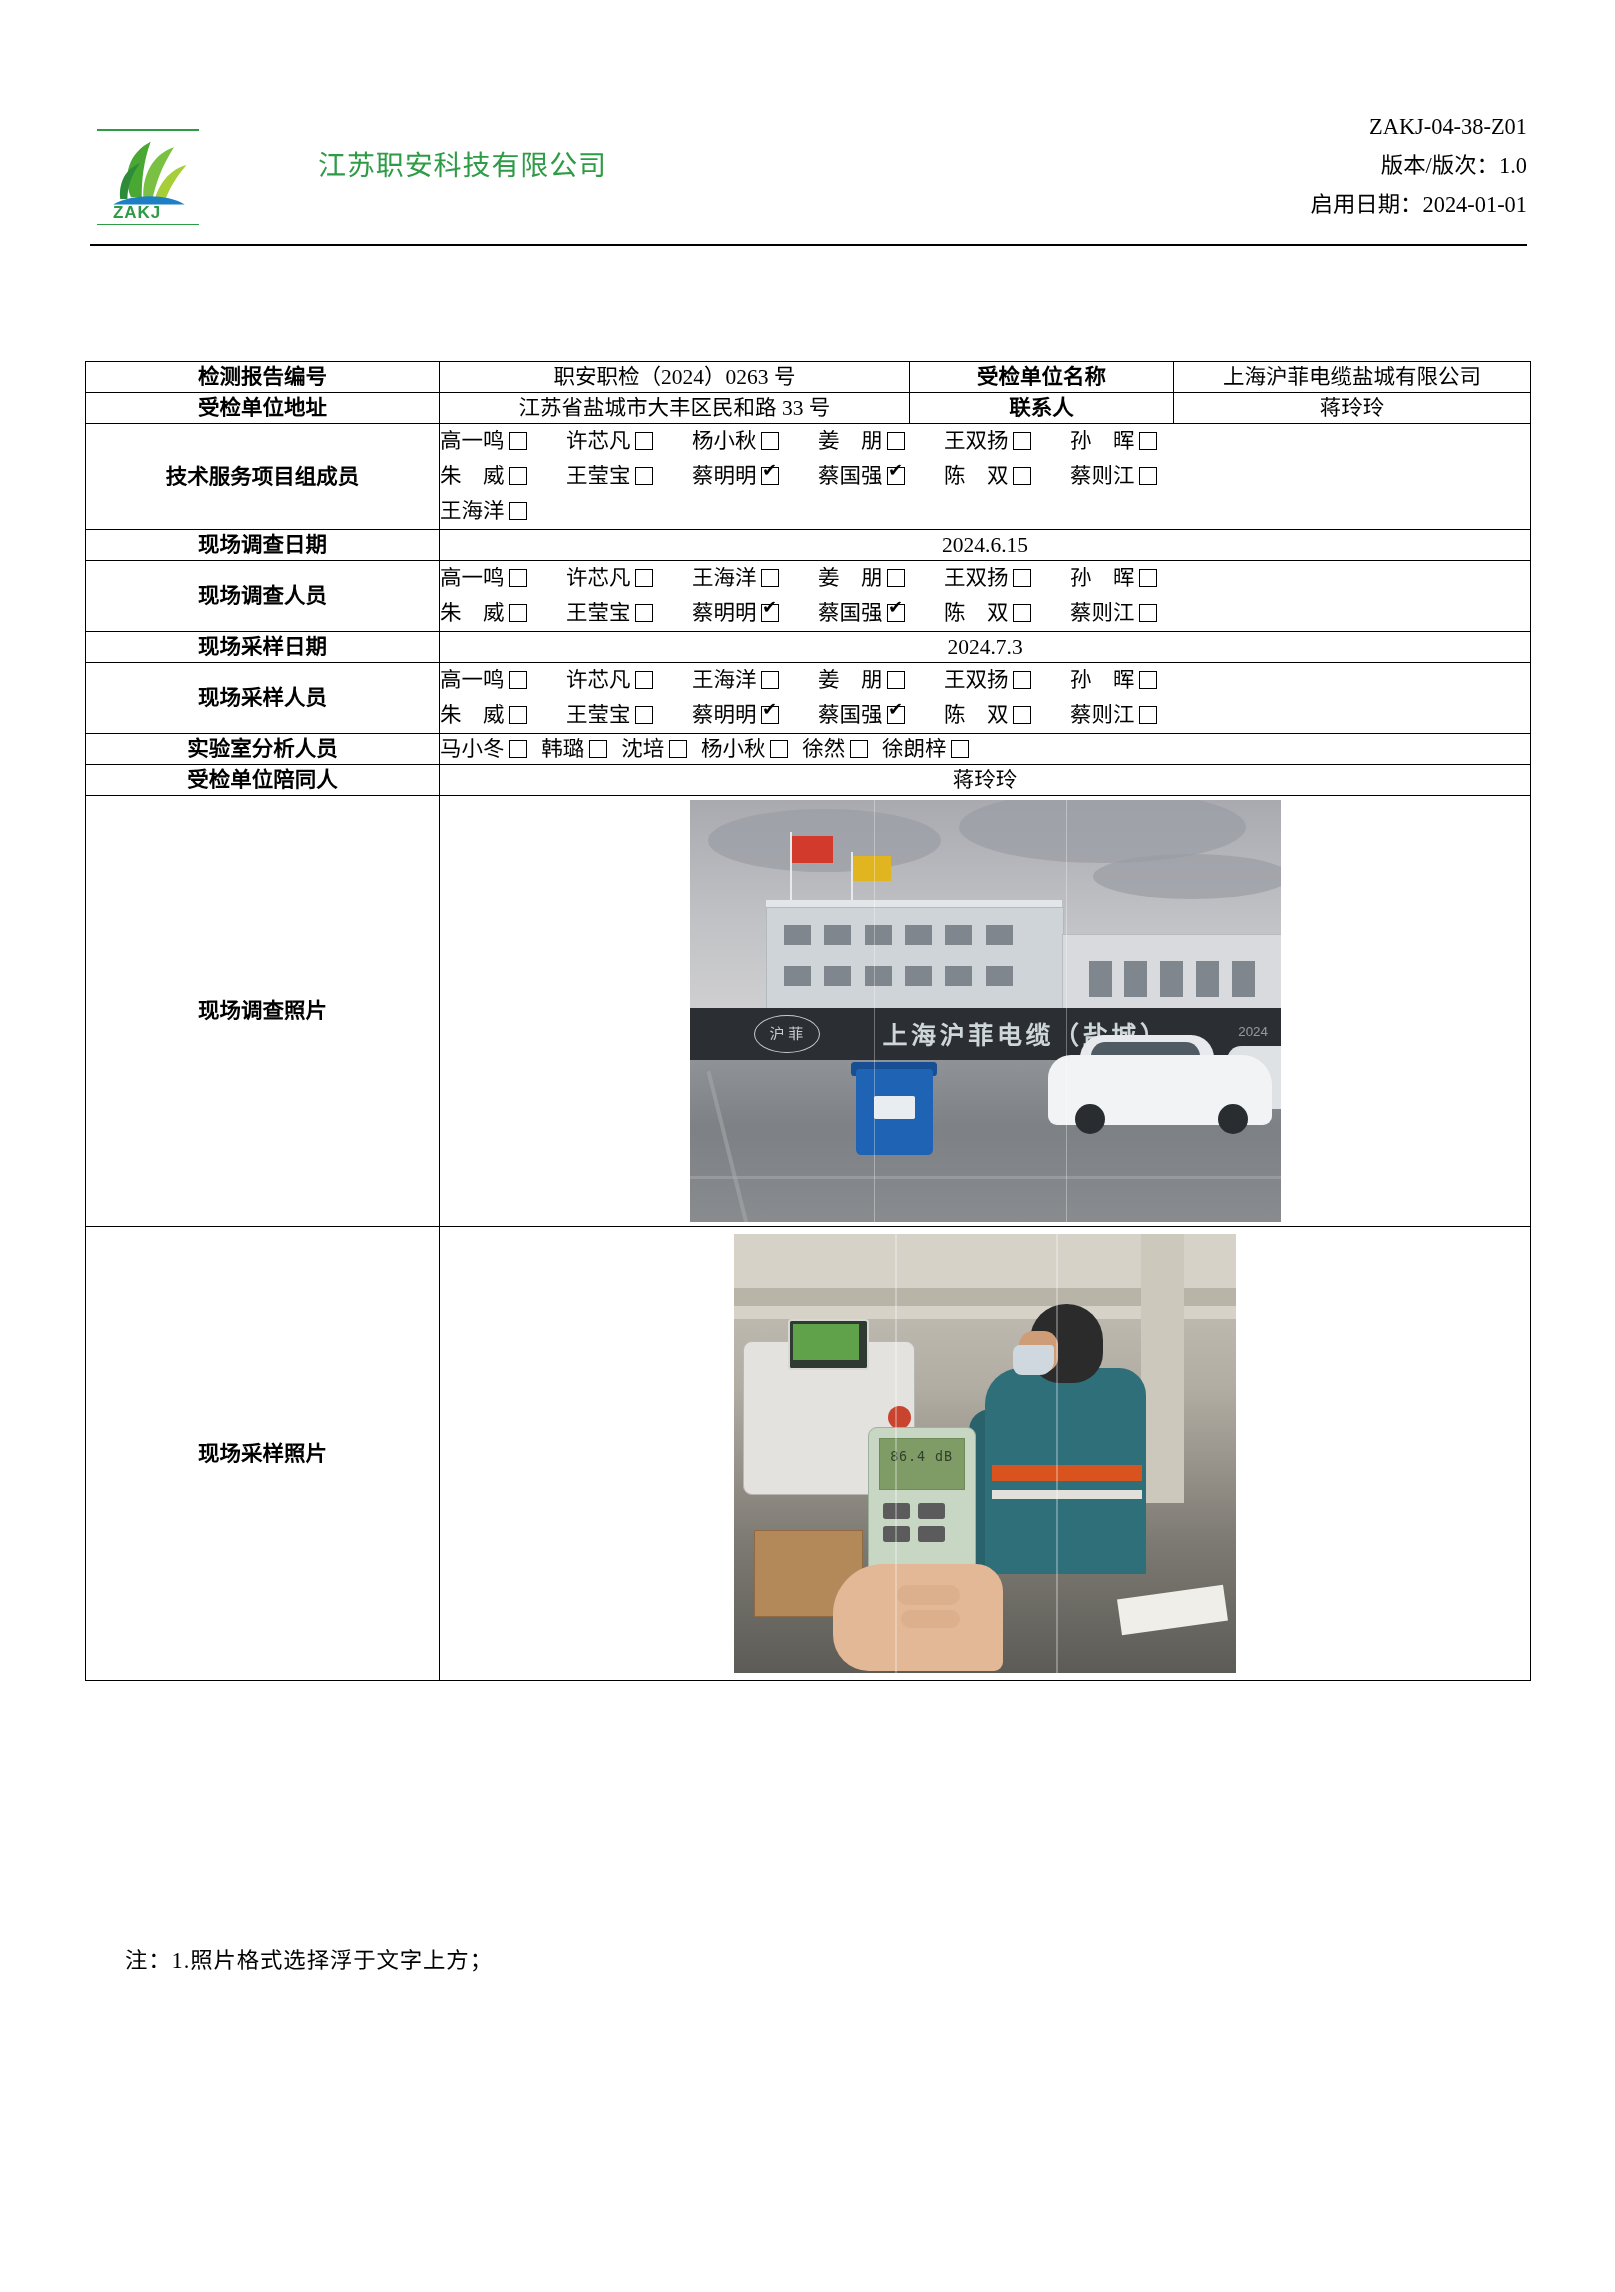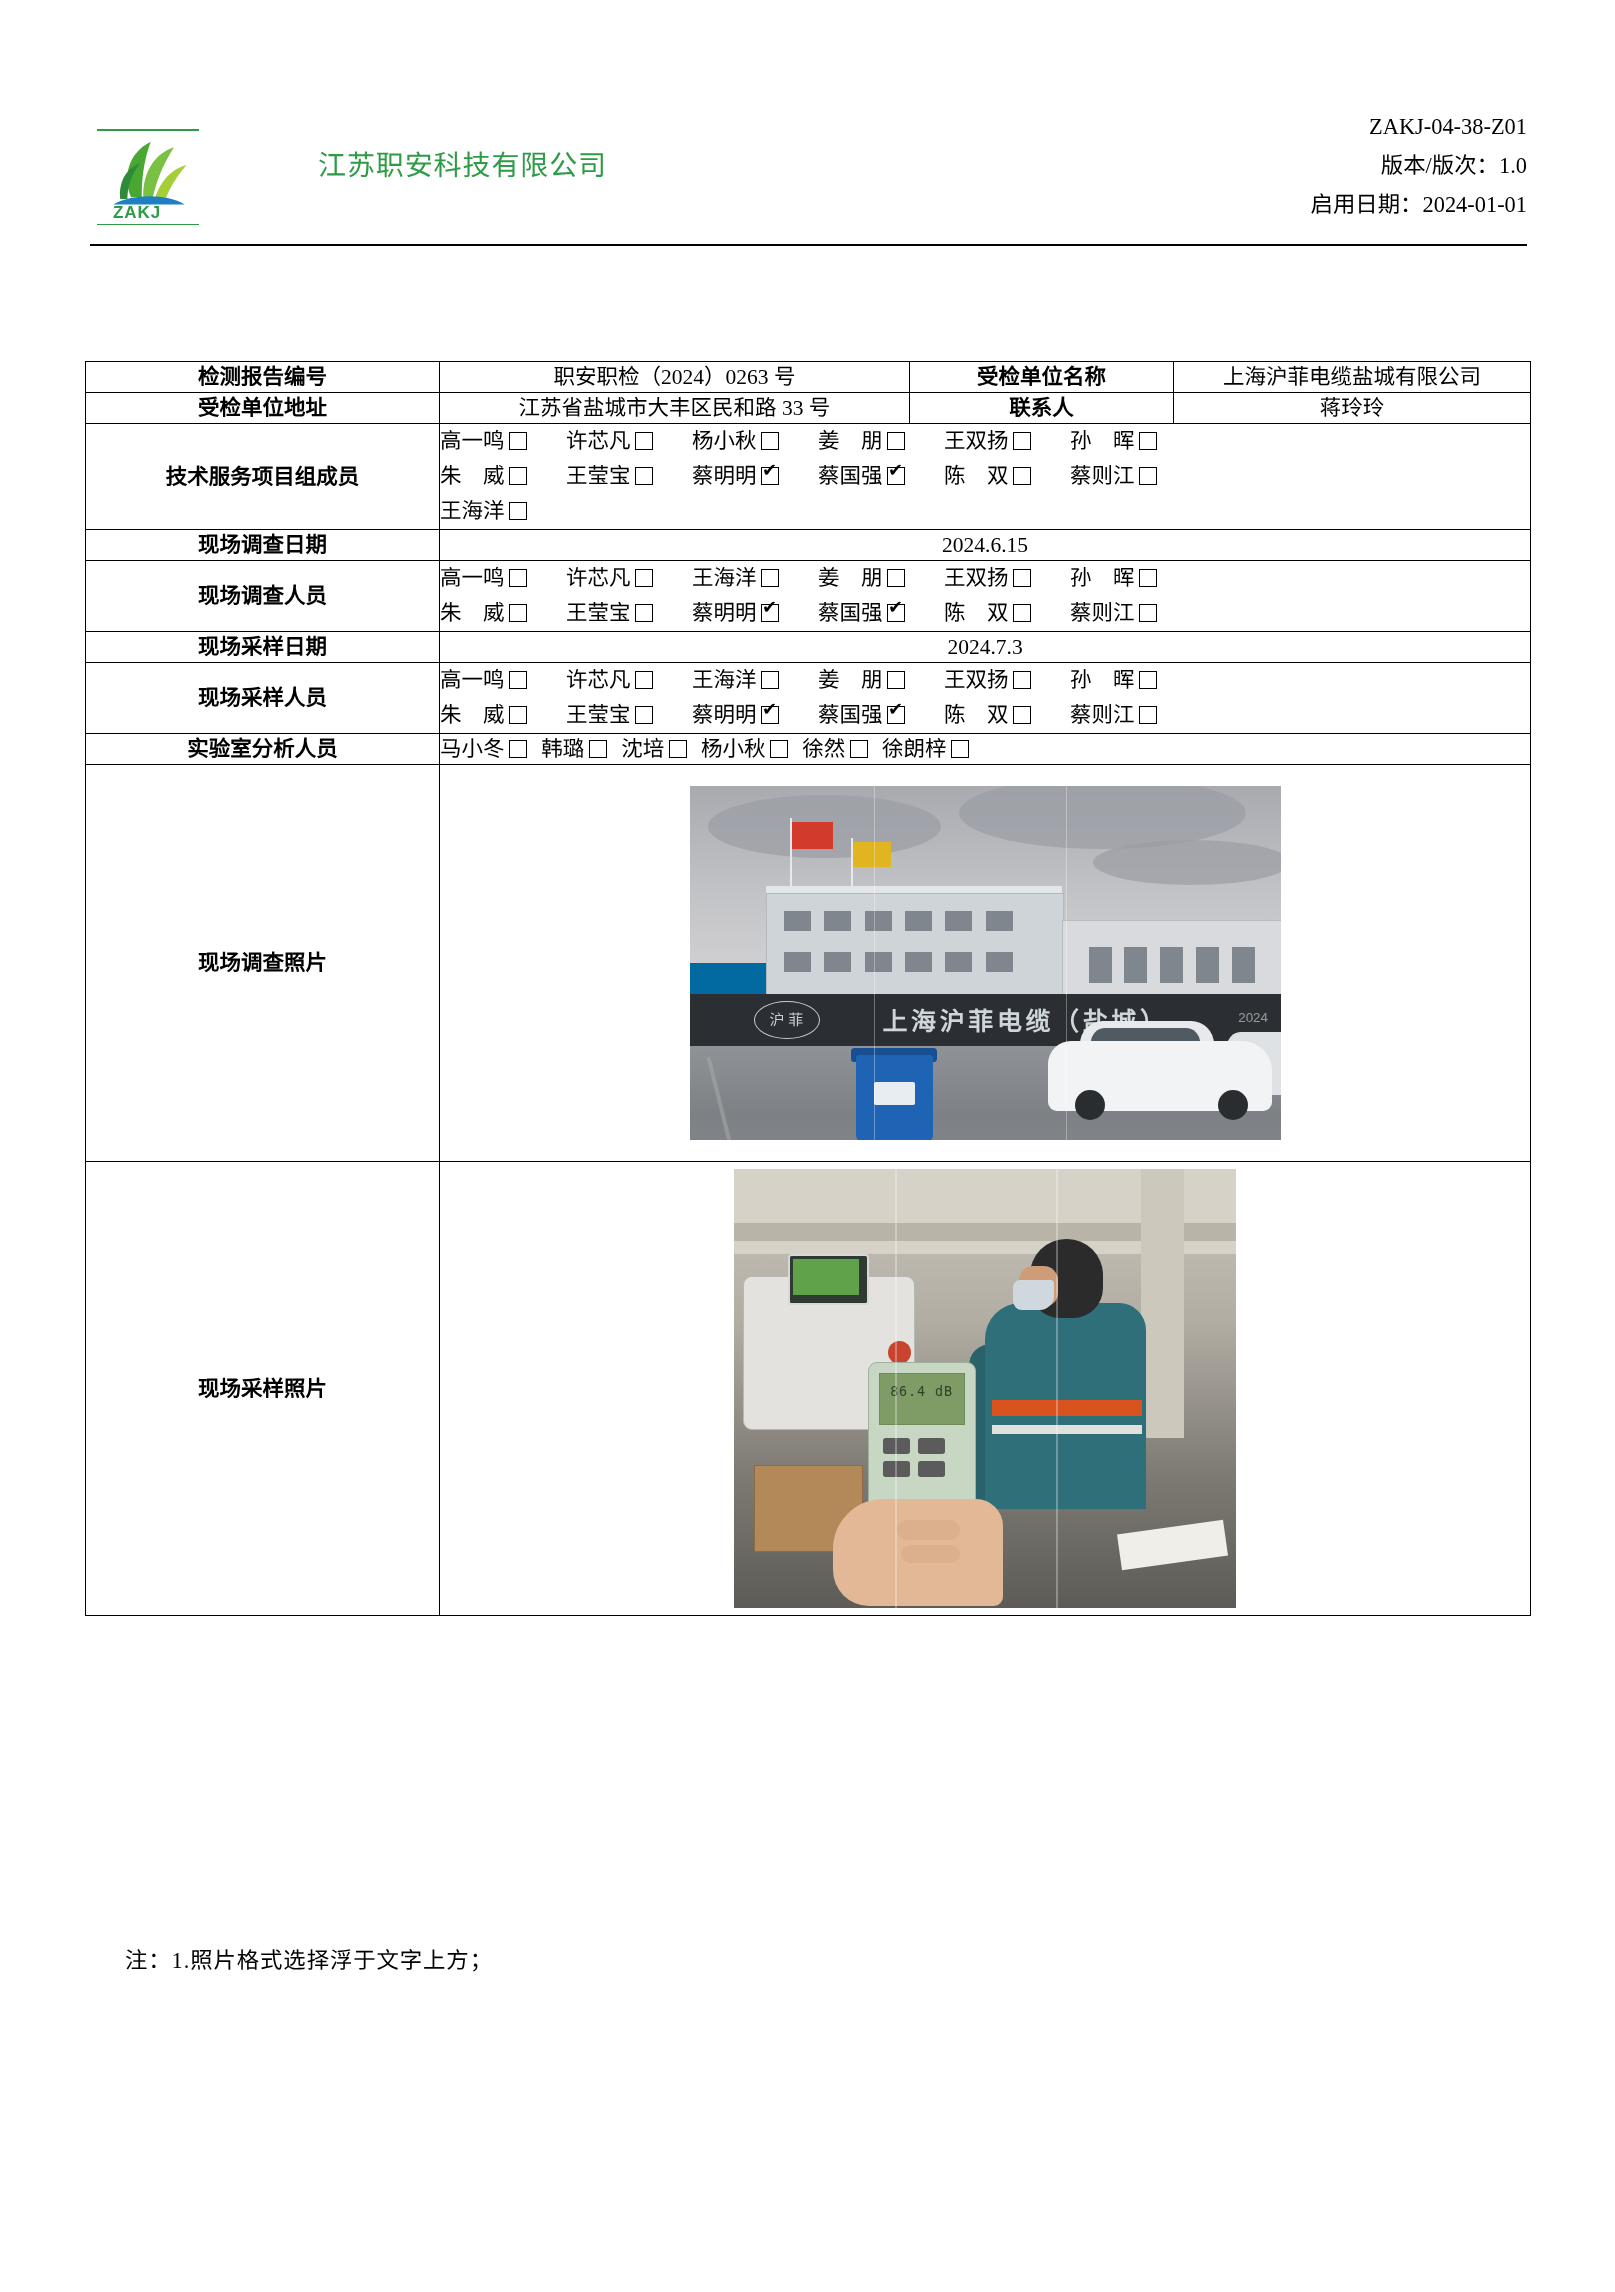--- a/index.html
+++ b/index.html
@@ -172,25 +172,25 @@
   }
   .namegap { display: inline-block; width: 16px; }
 
   
   .photo-cell {
     text-align: center;
     padding: 5.4px 0;
   }
   .photo1 {
     width: 591px;
-    height: 354px;
-    margin: 21px auto;
+    height: 422px;
+    margin: 4px auto;
     position: relative;
     overflow: hidden;
-    background: #0369a1;
+    background: #14532d;
   }
   .photo2 {
     width: 502px;
     height: 439px;
     margin: 7.2px auto;
     position: relative;
     overflow: hidden;
     background: #f9a8d4;
   }
 
@@ -606,20 +606,24 @@
           <span class="mrow"><span class="mitem"><span>高一鸣</span><span class="cbox"></span></span><span class="namegap" style="width: 39px;"></span><span class="mitem"><span>许芯凡</span><span class="cbox"></span></span><span class="namegap" style="width: 39px;"></span><span class="mitem"><span>王海洋</span><span class="cbox"></span></span><span class="namegap" style="width: 39px;"></span><span class="mitem"><span>姜　朋</span><span class="cbox"></span></span><span class="namegap" style="width: 39px;"></span><span class="mitem"><span>王双扬</span><span class="cbox"></span></span><span class="namegap" style="width: 39px;"></span><span class="mitem"><span>孙　晖</span><span class="cbox"></span></span></span>
           <span class="mrow"><span class="mitem"><span>朱　威</span><span class="cbox"></span></span><span class="namegap" style="width: 39px;"></span><span class="mitem"><span>王莹宝</span><span class="cbox"></span></span><span class="namegap" style="width: 39px;"></span><span class="mitem"><span>蔡明明</span><span class="cbox checked"></span></span><span class="namegap" style="width: 39px;"></span><span class="mitem"><span>蔡国强</span><span class="cbox checked"></span></span><span class="namegap" style="width: 39px;"></span><span class="mitem"><span>陈　双</span><span class="cbox"></span></span><span class="namegap" style="width: 39px;"></span><span class="mitem"><span>蔡则江</span><span class="cbox"></span></span></span>
         </td>
       </tr>
       <tr>
         <td class="lbl">实验室分析人员</td>
         <td class="val-l" colspan="3">
           <span class="mrow"><span class="mitem"><span>马小冬</span><span class="cbox"></span></span><span class="namegap" style="width: 14.3px;"></span><span class="mitem"><span>韩璐</span><span class="cbox"></span></span><span class="namegap" style="width: 14.3px;"></span><span class="mitem"><span>沈培</span><span class="cbox"></span></span><span class="namegap" style="width: 14.3px;"></span><span class="mitem"><span>杨小秋</span><span class="cbox"></span></span><span class="namegap" style="width: 14.3px;"></span><span class="mitem"><span>徐然</span><span class="cbox"></span></span><span class="namegap" style="width: 14.3px;"></span><span class="mitem"><span>徐朗梓</span><span class="cbox"></span></span></span>
         </td>
       </tr>
+      <tr>
+        <td class="lbl">受检单位陪同人</td>
+        <td class="val-c" colspan="3">蒋玲玲</td>
+      </tr>
 
       <tr>
         <td class="lbl">现场调查照片</td>
         <td class="photo-cell" colspan="3">
           <div class="photo1">
             <div class="p1-sky"></div>
             <div class="p1-cloud" style="left:18px;top:9px;width:233px;height:63px;"></div>
             <div class="p1-cloud" style="left:269px;top:-9px;width:287px;height:72px;"></div>
             <div class="p1-cloud" style="left:403px;top:54px;width:197px;height:45px;"></div>
 

